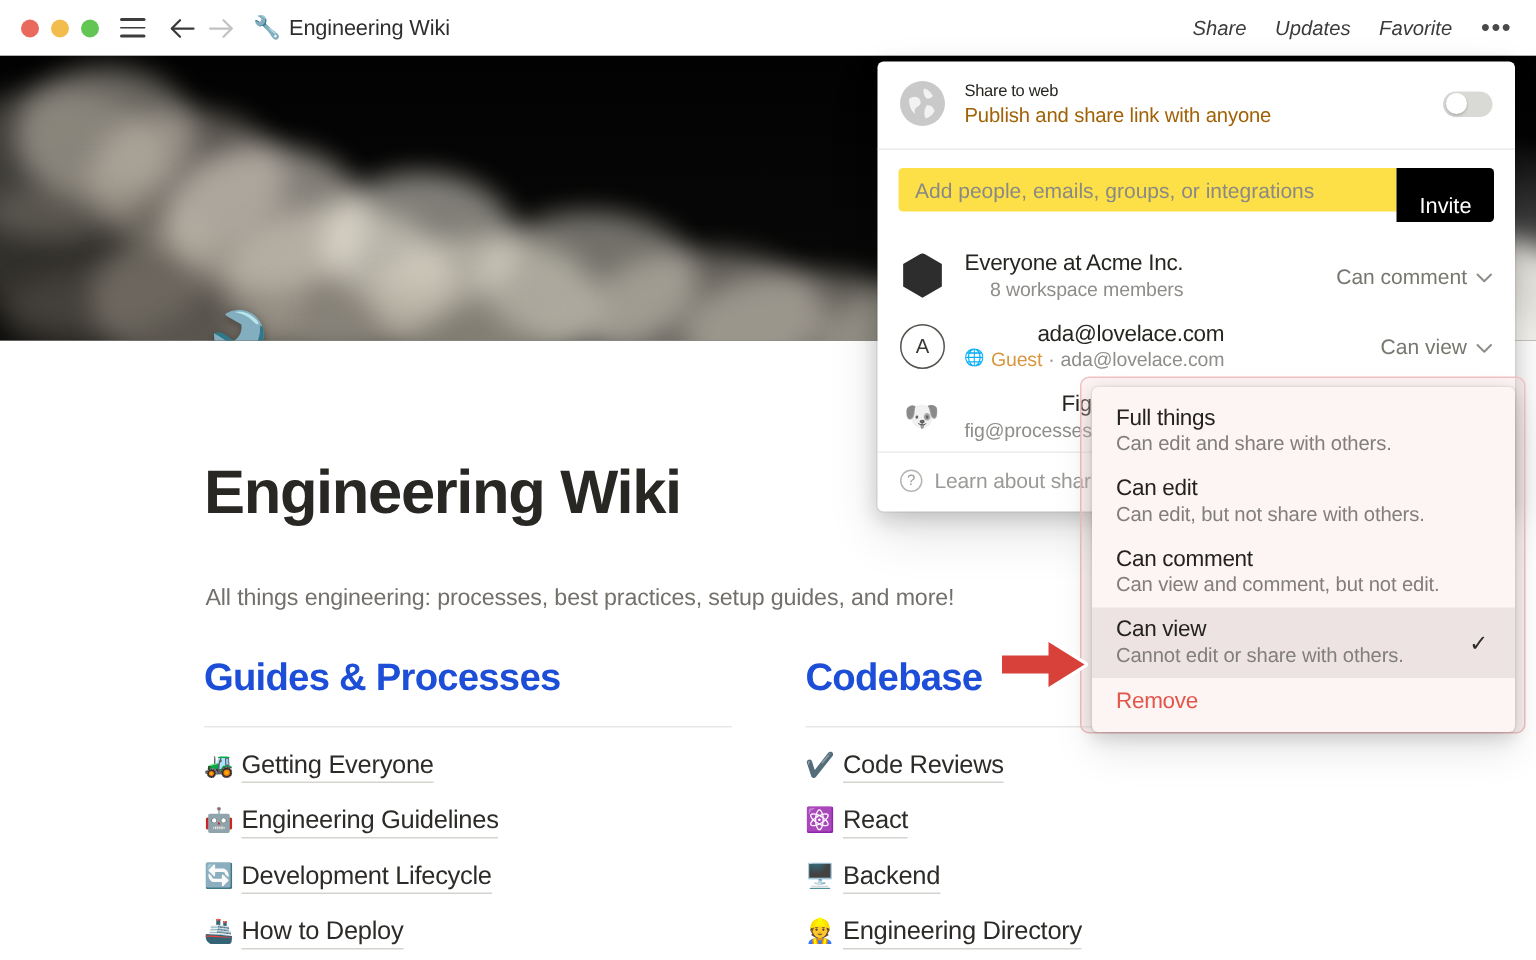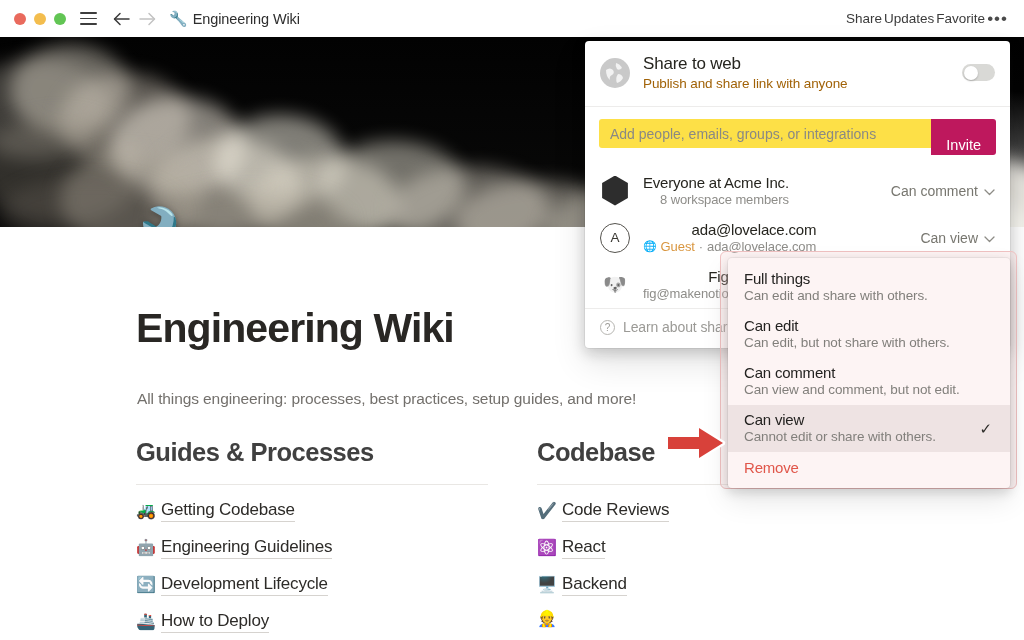--- a/index.html
+++ b/index.html
@@ -28,21 +28,21 @@
                justify-content: space-between; margin-right: 14px; cursor: pointer; }
   .hamburger i { display: block; height: 1.6px; background: #3d3d3d; border-radius: 1px; }
 
   .navarrow { width: 20px; height: 20px; margin-right: 6px; display: flex;
               align-items: center; justify-content: center; cursor: pointer; }
   .navarrow svg { display: block; }
 
   .wrench-title { margin: 0 5px 0 6px; font-size: 15px; line-height: 1; }
   .doc-title { font-size: 14.5px; color: #2e2e2e; letter-spacing: -0.1px; }
 
-  .titlebar-right { margin-left: auto; display: flex; align-items: center; gap: 2px; padding-right: 2px; }
+  .titlebar-right { margin-left: auto; display: flex; align-items: center; gap: 19px; padding-right: 2px; font-style: italic; }
   .tb-action { font-size: 13.5px; color: #3b3b3b; cursor: pointer; }
   .tb-dots { font-size: 17px; color: #4a4a4a; letter-spacing: 1px; line-height: 10px; cursor: pointer; }
 
   
   .hero {
     position: absolute; top: 37px; left: 0; width: 1024px; height: 190px;
     overflow: hidden; background: #000;
   }
   .hero-sky { position: absolute; inset: 0;
     background:
@@ -64,21 +64,21 @@
     margin: 78px 0 0 136px; font-size: 41px; font-weight: bold;
     color: #292724; letter-spacing: -0.9px;
   }
   .page-sub {
     margin: 38px 0 0 137px; font-size: 15.5px; color: #73706c; letter-spacing: -0.1px;
   }
 
   .cols { display: flex; margin: 30px 0 0 136px; }
   .col { width: 352px; }
   .col.second { width: 400px; margin-left: 49px; }
-  .col-head { font-size: 25.5px; font-weight: bold; color: #404040; letter-spacing: -0.5px; }
+  .col-head { font-size: 25.5px; font-weight: bold; color: #1d4ed8; letter-spacing: -0.5px; }
   .col-rule { height: 1px; background: #e9e7e4; margin-top: 17px; width: 100%; }
   .col.second .col-rule { width: 250px; }
   .link-row { display: flex; align-items: center; margin-top: 15px; }
   .link-emoji { width: 25px; font-size: 16px; line-height: 1; display: inline-block; flex: 0 0 25px; }
   .link-text {
     font-size: 17px; color: #2d2b28; border-bottom: 1px solid #d6d3cf;
     padding-bottom: 1px; cursor: pointer; letter-spacing: -0.2px;
   }
 
   
@@ -88,38 +88,38 @@
                 0 14px 34px rgba(15,15,15,0.12);
     z-index: 20; overflow: hidden;
   }
   .sp-row-web { display: flex; align-items: center; padding: 13px 15px 15px 15px; border-bottom: 1px solid #edeceb; }
   .globe-circle {
     width: 30px; height: 30px; border-radius: 50%; background: #c9c9c9;
     flex: 0 0 30px; margin-right: 13px; position: relative; overflow: hidden;
   }
   .globe-circle svg { position: absolute; left: 3px; top: 3px; }
   .sp-web-texts { display: flex; flex-direction: column; gap: 2px; }
-  .sp-web-title { font-size: 17px; color: #26251f; letter-spacing: -0.2px; }
+  .sp-web-title { font-size: 11px; color: #26251f; letter-spacing: -0.2px; }
   .sp-web-sub { font-size: 13.5px; color: #a16207; letter-spacing: -0.1px; }
   .toggle {
     margin-left: auto; width: 33px; height: 17px; border-radius: 9px; background: #d9d9d6;
     position: relative; cursor: pointer; flex: 0 0 33px;
   }
   .toggle .knob { position: absolute; top: 1.5px; left: 1.5px; width: 14px; height: 14px;
                   border-radius: 50%; background: #fff; box-shadow: 0 1px 2px rgba(0,0,0,0.22); }
 
   .sp-invite { display: flex; padding: 12px 14px 12px 14px; }
   .invite-input {
     flex: 1; height: 29px; background: #fde047; border: none; border-radius: 3px 0 0 3px;
     padding: 0 11px; font-size: 14px; color: #37352f; font-family: "Liberation Sans", sans-serif;
     outline: none;
   }
   .invite-input::placeholder { color: #8a8984; }
   .invite-btn {
-    height: 29px; background: #be185d; color: #fff; border: none; border-radius: 0 3px 3px 0;
+    height: 29px; background: #000000; color: #fff; border: none; border-radius: 0 3px 3px 0;
     padding: 18px 15px; font-size: 14.5px; cursor: pointer; font-family: "Liberation Sans", sans-serif;
   }
 
   .sp-person { display: flex; align-items: center; padding: 7px 15px 7px 15px; min-height: 45px; }
   .acme-badge {
     width: 30px; height: 30px; flex: 0 0 30px; margin-right: 13px; background: #2d2d2d;
     display: flex; align-items: center; justify-content: center;
     clip-path: polygon(50% 0%, 93% 25%, 93% 75%, 50% 100%, 7% 75%, 7% 25%);
   }
   .acme-badge span { color: #fff; font-size: 7.5px; font-weight: bold; letter-spacing: 0.2px;
@@ -274,21 +274,21 @@
     <h1 class="page-title">Engineering Wiki</h1>
     <p class="page-sub">All things engineering: processes, best practices, setup guides, and more!</p>
 
     <div class="cols">
 
       <div class="col">
         <div class="col-head">Guides &amp; Processes</div>
         <div class="col-rule"></div>
         <div class="link-row">
           <span class="link-emoji">🚜</span>
-          <span class="link-text">Getting Codebase</span>
+          <span class="link-text">Getting Everyone</span>
         </div>
         <div class="link-row">
           <span class="link-emoji">🤖</span>
           <span class="link-text">Engineering Guidelines</span>
         </div>
         <div class="link-row">
           <span class="link-emoji">🔄</span>
           <span class="link-text">Development Lifecycle</span>
         </div>
         <div class="link-row">
@@ -307,20 +307,21 @@
         <div class="link-row">
           <span class="link-emoji">⚛️</span>
           <span class="link-text">React</span>
         </div>
         <div class="link-row">
           <span class="link-emoji">🖥️</span>
           <span class="link-text">Backend</span>
         </div>
         <div class="link-row">
           <span class="link-emoji">👷</span>
+          <span class="link-text">Engineering Directory</span>
         </div>
       </div>
 
     </div>
   </div>
 
   <div class="share-pop">
 
     <div class="sp-row-web">
       <div class="globe-circle">
@@ -385,21 +386,21 @@
               <path d="M1 1 L5.5 5.5 L10 1" fill="none" stroke="#8d8c86" stroke-width="1.3" stroke-linecap="round" stroke-linejoin="round"></path>
             </svg>
         </span>
       </div>
     </div>
 
     <div class="sp-person">
       <div class="dog-avatar">🐶</div>
       <div class="p-texts">
         <span class="p-name">Fig</span>
-        <span class="p-sub">fig@makenotio</span>
+        <span class="p-sub">fig@processes</span>
       </div>
     </div>
 
     <div class="sp-footer">
       <span class="q-circle">?</span>
       <span class="sp-footer-text">Learn about sharin</span>
     </div>
 
   </div>
 

